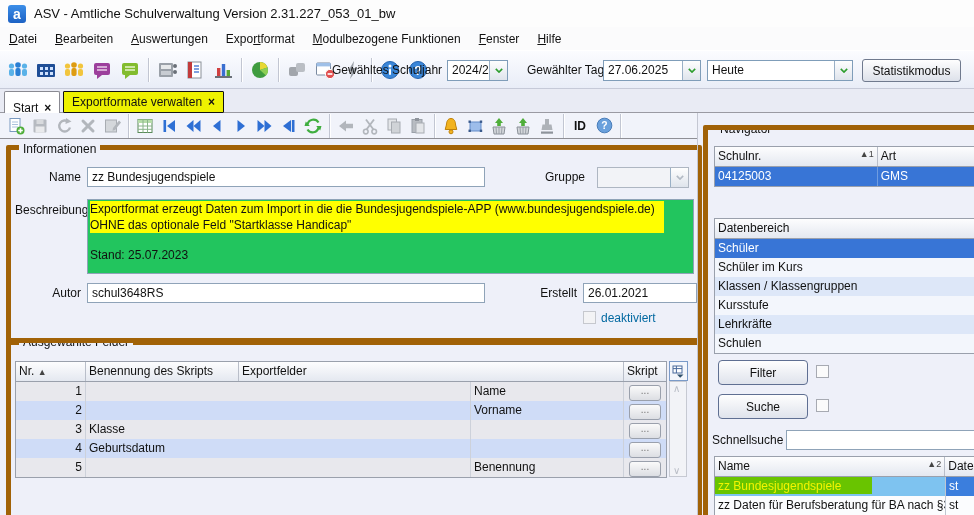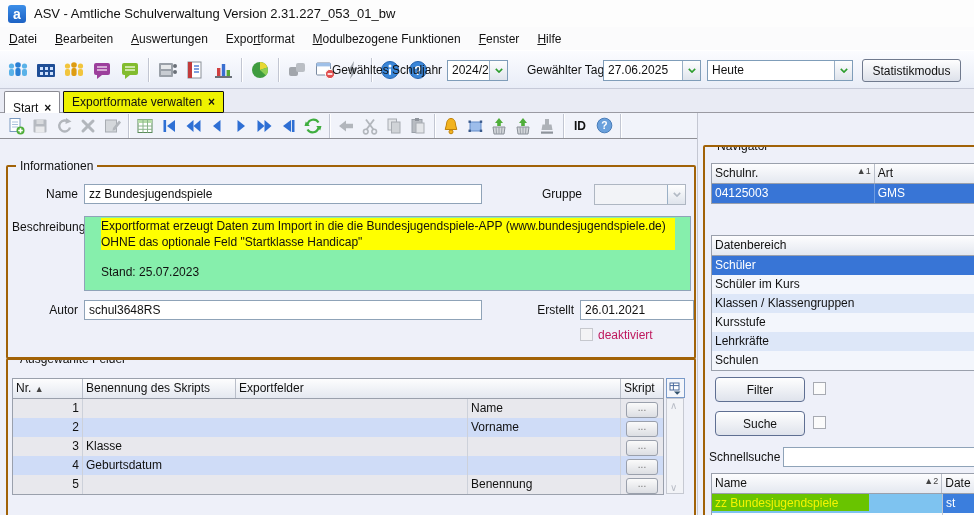--- a/index.html
+++ b/index.html
@@ -33,33 +33,33 @@
   .tab-start{left:4px;background:#fff;border:1px solid #8a8a92;border-bottom:none;border-radius:2px 2px 0 0;}
   .tab-active{left:63px;background:#eef200;border:1px solid #111;border-radius:1px;height:22px;z-index:3;}
   .tabclose{font-weight:bold;margin-left:6px;font-size:12px;}
   
   .toolbar2{position:absolute;left:0;top:113px;width:697px;height:26px;background:#f1f3fa;border-bottom:1px solid #8f8f95;box-sizing:border-box;display:flex;align-items:center;padding-left:4px;}
   .tbtn2{width:24px;height:22px;display:flex;align-items:center;justify-content:center;}
   .idbtn{font-weight:bold;font-size:12px;padding:0 6px;}
   
   .left-panel{position:absolute;left:0;top:139px;width:697px;height:376px;}
   .right-panel{position:absolute;left:697px;top:113px;width:257px;height:402px;border-left:1px solid #c4c7d2;box-sizing:border-box;}
-  .groupbox{position:absolute;border:2px solid #a16207;border-radius:2px;margin-top:20px;}
+  .groupbox{position:absolute;border:5px solid #a16207;border-radius:2px;}
   .grouplabel{position:absolute;top:-8px;left:8px;background:#eef0f9;padding:0 4px;white-space:nowrap;}
   .flabel{position:absolute;white-space:nowrap;}
   .r{text-align:right;}
   .tinput{position:absolute;background:#fff;border:1px solid #8fa3b8;box-sizing:border-box;height:20px;
           font-family:inherit;font-size:12px;padding:1px 4px;color:#111;}
   
-  .descbox{position:absolute;background:#86efac;border:1px solid #8fa3b8;box-sizing:border-box;overflow:hidden;padding:1px 16px;line-height:16px;}
+  .descbox{position:absolute;background:#22c55e;border:1px solid #8fa3b8;box-sizing:border-box;overflow:hidden;padding:1px 2px;line-height:16px;}
   .hl{background:#ffff00;width:574px;}
   
   .cb{position:absolute;width:13px;height:13px;background:#fbfbfb;border:1px solid #a7aab2;box-sizing:border-box;}
   .cb.dis{background:#f3f3f5;border-color:#c6c8ce;}
-  .dimtext{color:#be185d;}
+  .dimtext{color:#0369a1;}
   
   .dtable{position:absolute;border:1px solid #9aa0ac;box-sizing:border-box;background:#fff;}
   .drow{display:flex;height:19px;box-sizing:border-box;}
   .dhead{height:20px;background:linear-gradient(#fdfdfe,#e4e8f0);border-bottom:1px solid #9aa0ac;box-sizing:border-box;}
   .dcell{box-sizing:border-box;padding:2px 3px 0 3px;white-space:nowrap;overflow:hidden;border-right:1px solid #cdd1da;}
   .dhead .dcell{border-right:1px solid #b9bec9;}
   .sortglyph{font-size:9px;color:#444;}
   .rowgray{background:#e8e8ed;}
   .rowblue{background:#cfdcf7;}
   .dotbtn{width:30px;height:14px;margin:1px auto 0 auto;border:1px solid #9aa0ac;border-radius:3px;

